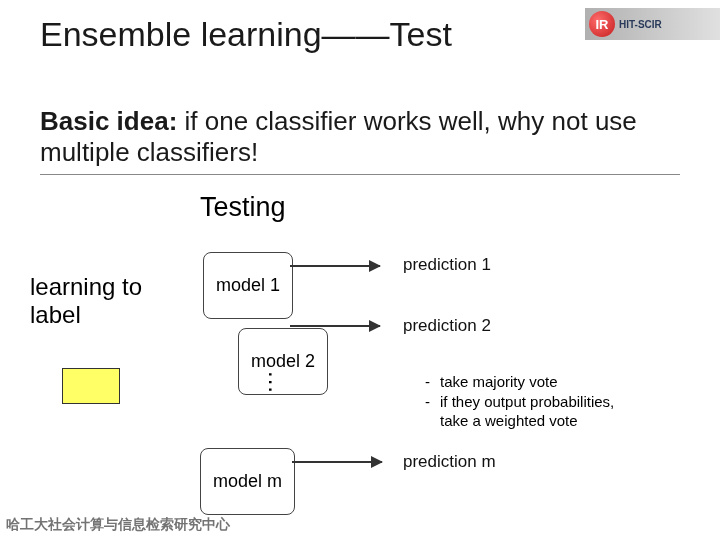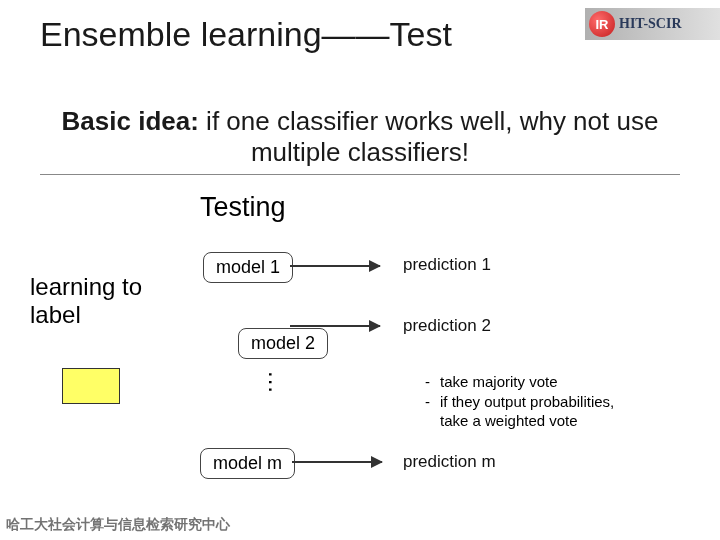--- a/index.html
+++ b/index.html
@@ -38,44 +38,42 @@
       text-align: right;
     }
     .logo-text {
       color: white;
       font-weight: bold;
       font-size: 13px;
       font-family: Arial, sans-serif;
     }
     .logo-label {
       color: #2a3a5a;
-      font-size: 14px;
+      font-size: 10px;
       font-weight: bold;
       margin-left: 4px;
-      font-family: Liberation Serif, serif;
     }
     .title {
       position: absolute;
       top: 15px;
       left: 40px;
       font-size: 34px;
       font-weight: 400;
       color: #1a1a1a;
     }
     .subtitle {
       position: absolute;
       top: 106px;
       left: 40px;
       right: 40px;
       font-size: 26px;
       line-height: 1.2;
       color: #1a1a1a;
       border-bottom: 1px solid #888;
       padding-bottom: 6px;
-      text-align: center;
     }
     .subtitle-bold {
       font-weight: bold;
     }
     .testing-header {
       position: absolute;
       top: 192px;
       left: 200px;
       font-size: 27px;
     }
@@ -92,21 +90,21 @@
       left: 62px;
       width: 58px;
       height: 36px;
       background: #ffff66;
       border: 1px solid #333;
     }
     .model-box {
       position: absolute;
       border: 1.5px solid #444;
       border-radius: 8px;
-      padding: 4px 12px;
+      padding: 22px 12px;
       font-size: 18px;
       background: white;
     }
     .model1 { top: 252px; left: 203px; }
     .model2 { top: 328px; left: 203px; margin-left: 35px; }
     .modelm { top: 448px; left: 200px; }
     .dots {
       position: absolute;
       top: 370px;
       left: 263px;

